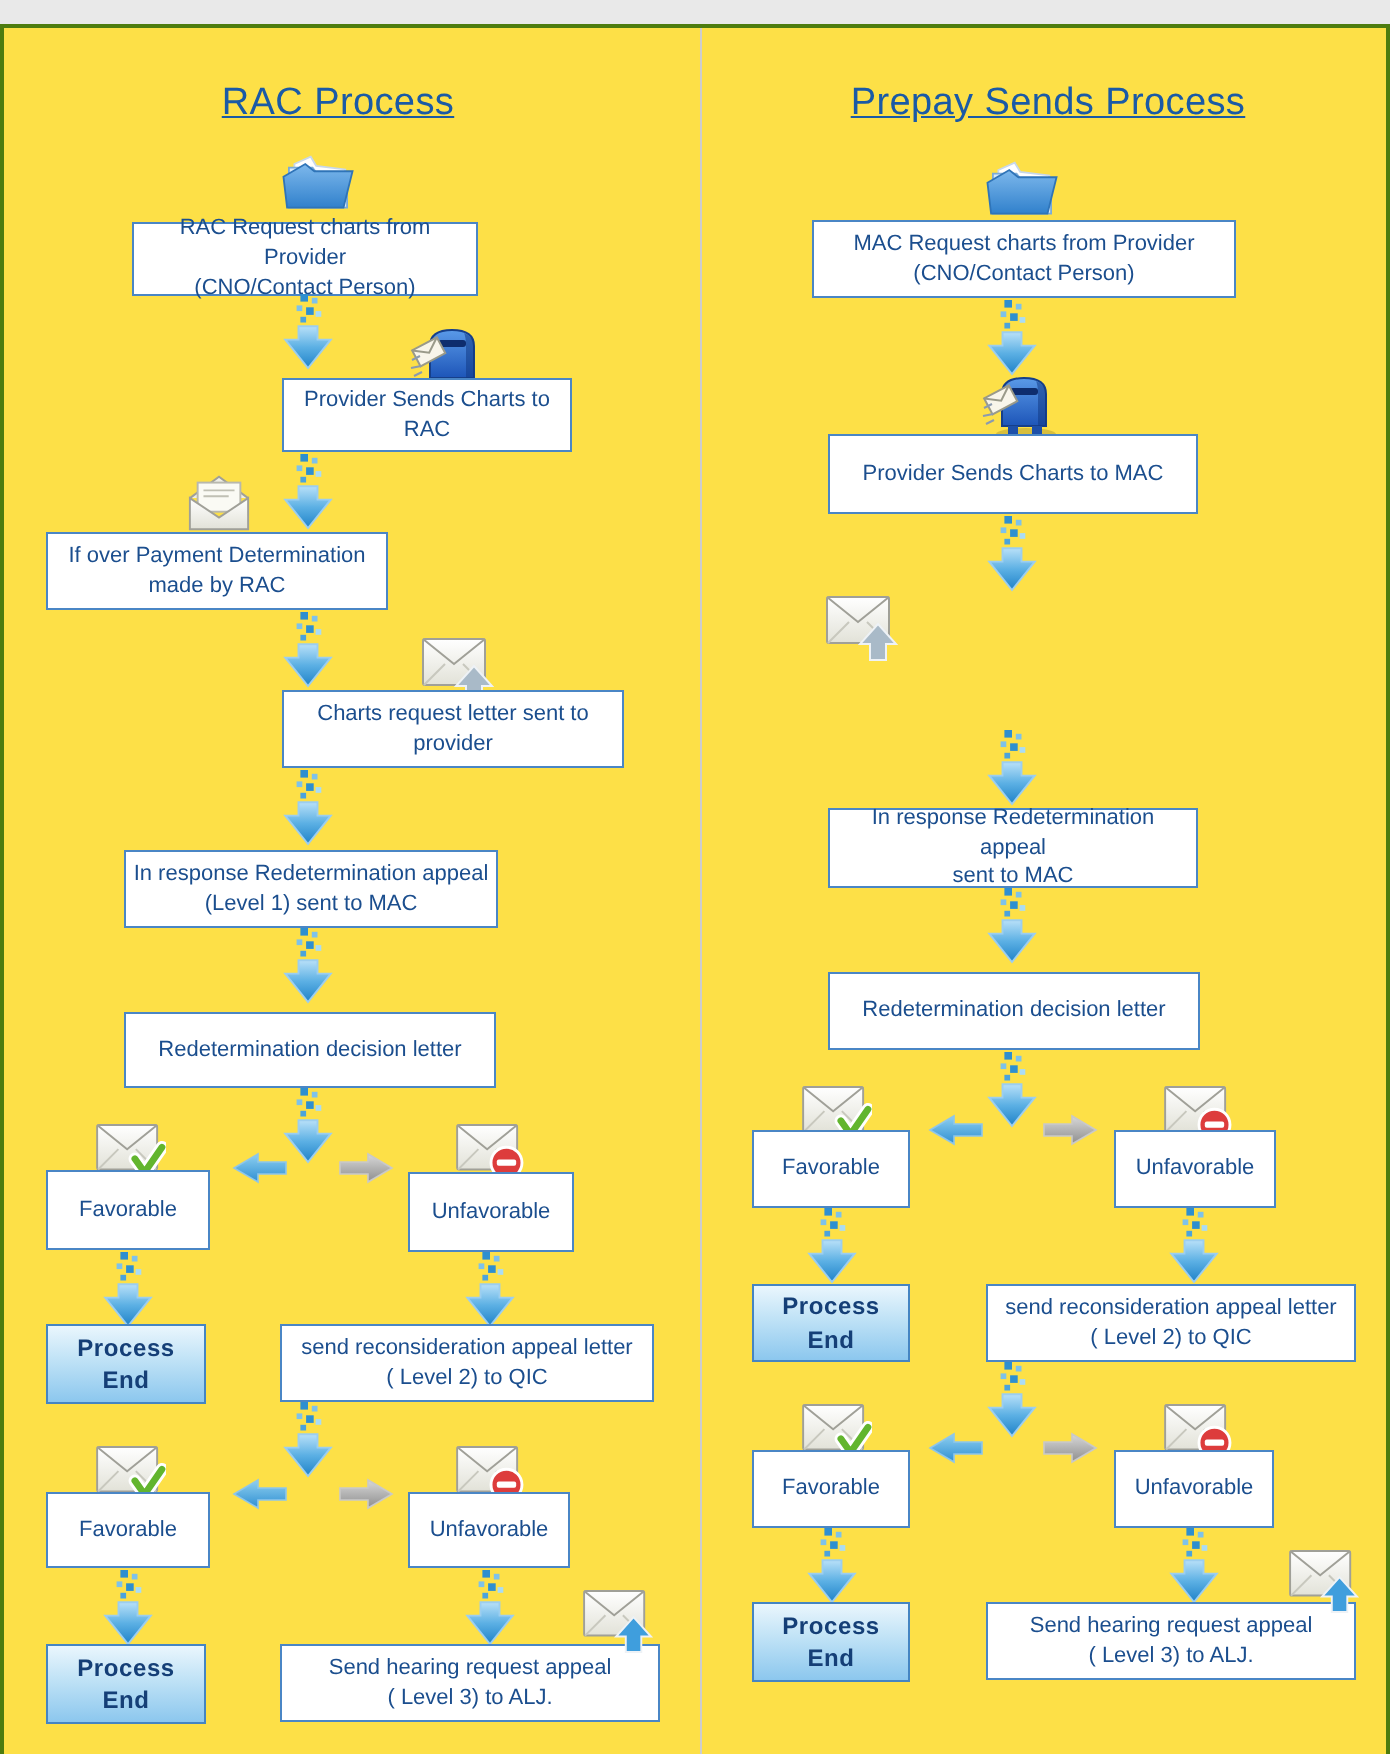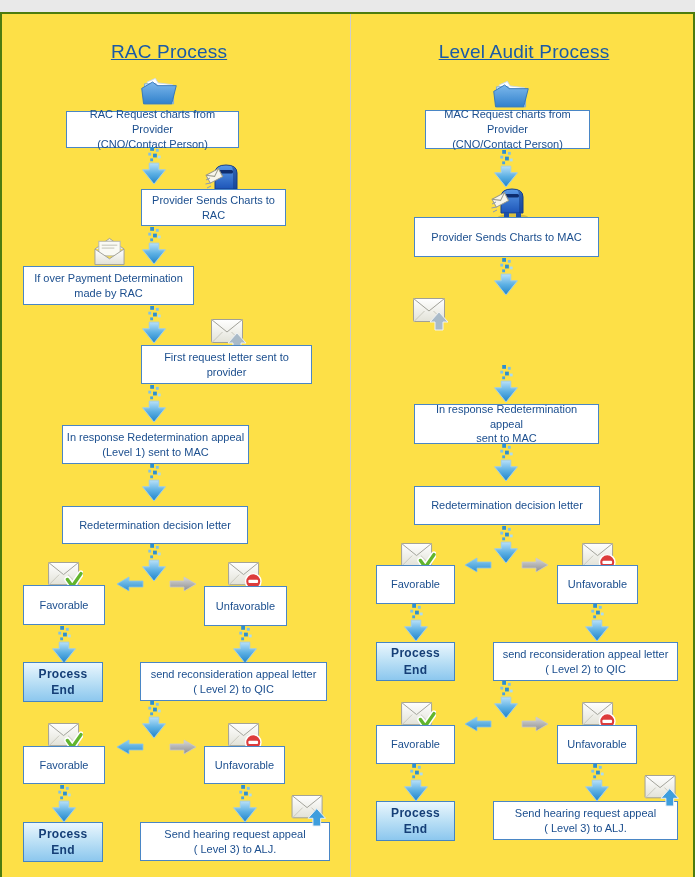--- a/index.html
+++ b/index.html
@@ -155,21 +155,21 @@
     </svg>
   <div class="box" style="left:21px;top:252px;width:171px;height:39px">If over Payment Determination
 made by RAC</div>
 
   <svg class="icon" style="left:137px;top:292px" width="30" height="38">
       <use href="#sym-arrow-down"></use>
     </svg>
   <svg class="icon env-up-gray" style="left:209px;top:305px" width="37" height="33">
       <use href="#sym-env-up"></use>
     </svg>
-  <div class="box" style="left:139px;top:331px;width:171px;height:39px">First request letter sent to provider</div>
+  <div class="box" style="left:139px;top:331px;width:171px;height:39px">Charts request letter sent to provider</div>
 
   <svg class="icon" style="left:137px;top:371px" width="30" height="38">
       <use href="#sym-arrow-down"></use>
     </svg>
   <div class="box" style="left:60px;top:411px;width:187px;height:39px">In response Redetermination appeal
 (Level 1) sent to MAC</div>
 
   <svg class="icon" style="left:137px;top:450px" width="30" height="38">
       <use href="#sym-arrow-down"></use>
     </svg>
@@ -231,26 +231,26 @@
       <use href="#sym-arrow-down"></use>
     </svg>
 
   <div class="box end" style="left:21px;top:808px;width:80px;height:40px">Process End</div>
   <div class="box" style="left:138px;top:808px;width:190px;height:39px">Send hearing request appeal
 ( Level 3) to ALJ.</div>
   <svg class="icon env-up-blue" style="left:289px;top:781px" width="37" height="32">
       <use href="#sym-env-up"></use>
     </svg>
 
-  <div class="title" style="left:392px;top:27px;width:260px">Level Audit Process</div>
+  <div class="title" style="left:392px;top:27px;width:260px">Prepay Sends Process</div>
 
   <svg class="icon" style="left:489px;top:63px" width="40" height="36">
       <use href="#sym-folder"></use>
     </svg>
-  <div class="box" style="left:423px;top:96px;width:165px;height:39px">MAC Request charts from Provider
+  <div class="box" style="left:404px;top:96px;width:212px;height:39px">MAC Request charts from Provider
 (CNO/Contact Person)</div>
 
   <svg class="icon" style="left:489px;top:136px" width="30" height="38">
       <use href="#sym-arrow-down"></use>
     </svg>
   <svg class="icon" style="left:489px;top:169px" width="42" height="38">
       <use href="#sym-mailbox"></use>
     </svg>
   <div class="box" style="left:412px;top:203px;width:185px;height:40px">Provider Sends Charts to MAC</div>
 

